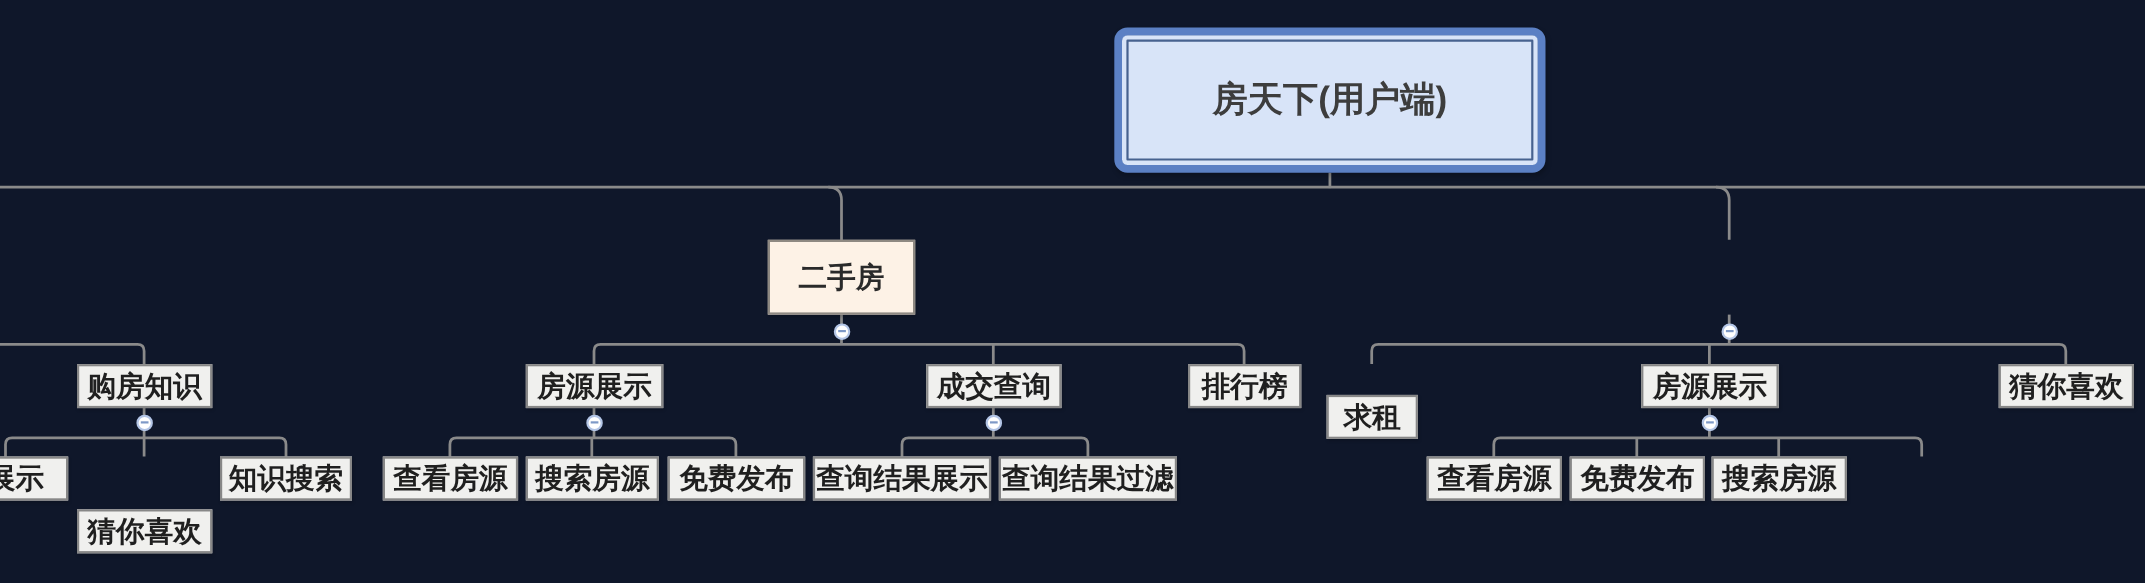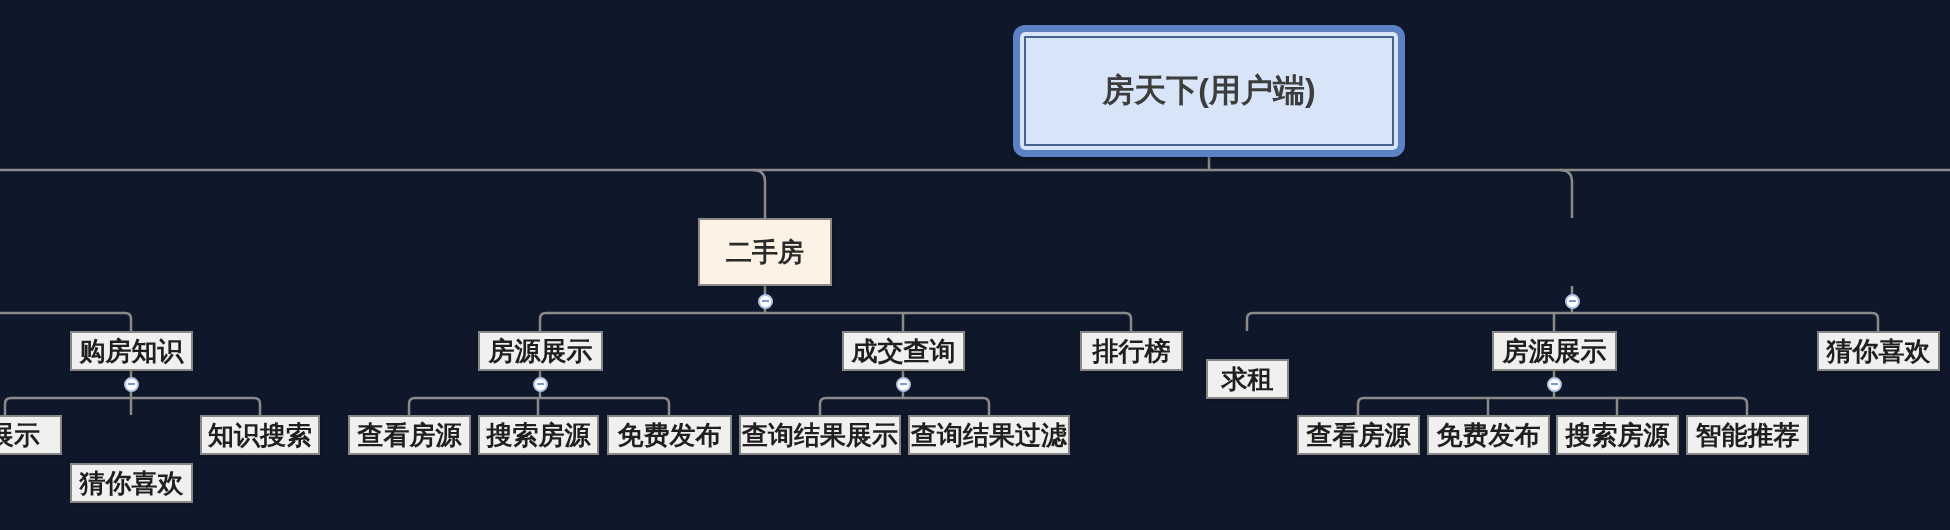--- a/index.html
+++ b/index.html
@@ -97,21 +97,20 @@
     <div class="node l4" style="left: 70px; top: 415px; width: 123px; height: 40px; margin-top: 48px;">猜你喜欢</div>
     <div class="node l4" style="left: 200px; top: 415px; width: 120px; height: 40px;">知识搜索</div>
     <div class="node l4" style="left: 348px; top: 415px; width: 123px; height: 40px;">查看房源</div>
     <div class="node l4" style="left: 478px; top: 415px; width: 121px; height: 40px;">搜索房源</div>
     <div class="node l4" style="left: 607px; top: 415px; width: 125px; height: 40px;">免费发布</div>
     <div class="node l4" style="left: 908px; top: 415px; width: 162px; height: 40px;">查询结果过滤</div>
     <div class="node l4" style="left: 739px; top: 415px; width: 162px; height: 40px;">查询结果展示</div>
     <div class="node l4" style="left: 1297px; top: 415px; width: 123px; height: 40px;">查看房源</div>
     <div class="node l4" style="left: 1427px; top: 415px; width: 123px; height: 40px;">免费发布</div>
     <div class="node l4" style="left: 1556px; top: 415px; width: 123px; height: 40px;">搜索房源</div>
-    <div class="node l4" style="left: 1686px; top: 415px; width: 123px; height: 40px;">智能推荐</div>
     <div class="collapse-icon" style="left: 757.5px; top: 293.5px;">
       <span class="minus-bar"></span>
     </div>
     <div class="collapse-icon" style="left: 1564.5px; top: 293.5px;">
       <span class="minus-bar"></span>
     </div>
     <div class="collapse-icon" style="left: 123.5px; top: 376.5px;">
       <span class="minus-bar"></span>
     </div>
     <div class="collapse-icon" style="left: 532.5px; top: 376.5px;">

